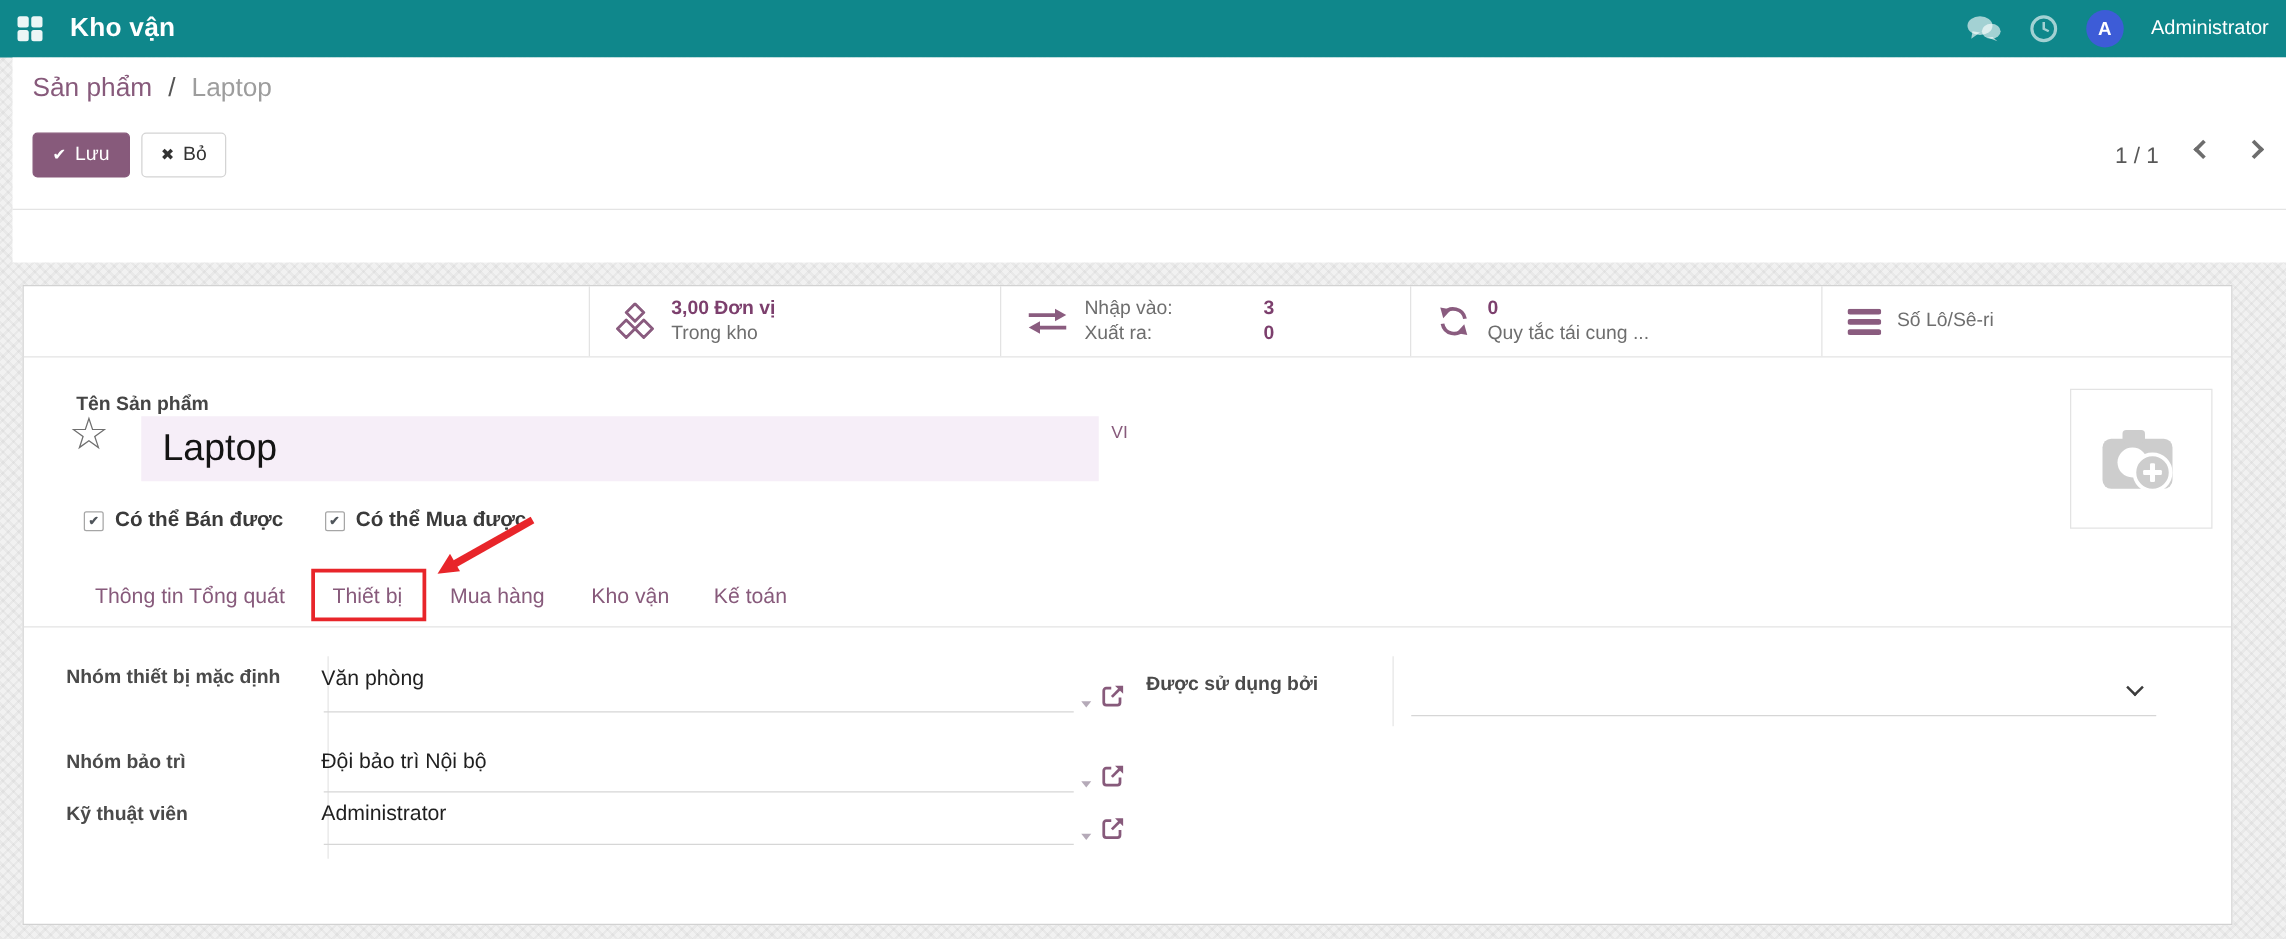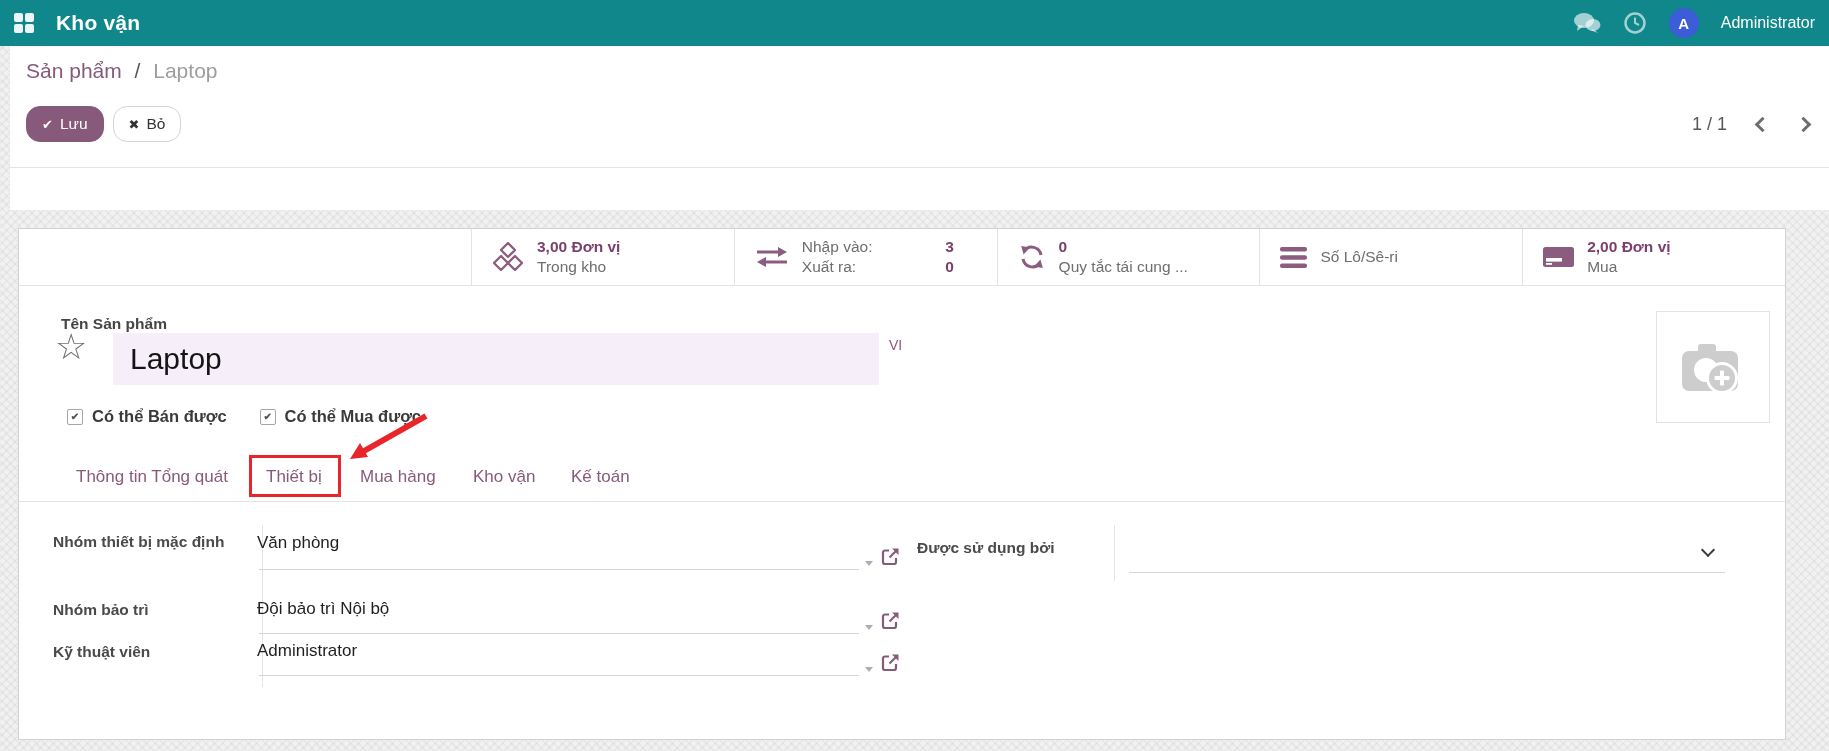--- a/index.html
+++ b/index.html
@@ -25,25 +25,25 @@
   .user-name{ font-size:16px; cursor:pointer; }
   .nav-icon{ cursor:pointer; display:flex; align-items:center; }
 
   
   .top-white{ position:absolute; top:46px; left:10px; right:0; height:164px; background:#fff; }
   .breadcrumb{ position:absolute; left:16px; top:13px; font-size:21px; }
   .bc-parent{ color:#875a7b; cursor:pointer; }
   .bc-sep{ color:#555; margin:0 7px; }
   .bc-current{ color:#9d9d9d; }
   .cp-buttons{ position:absolute; left:16px; top:60px; display:flex; gap:9px; }
-  .btn{ font-size:15.5px; padding:8px 15px; border-radius:14px; border:1px solid transparent; cursor:pointer; background:#fff; }
+  .btn{ font-size:15.5px; padding:8px 15px; border-radius:4px; border:1px solid transparent; cursor:pointer; background:#fff; }
   .btn-primary{ background:#875a7b; color:#fff; border-color:#875a7b; }
   .btn-default{ border-color:#d4d4d4; color:#333; }
   .btn .glyph{ margin-right:7px; font-size:13px; }
-  .pager{ position:absolute; right:20px; top:68px; display:flex; align-items:center; gap:30px; color:#585858; font-size:18px; }
+  .pager{ position:absolute; right:20px; top:68px; display:flex; align-items:flex-start; gap:30px; color:#585858; font-size:18px; }
   .chev{ width:11px; height:11px; border-left:3px solid #6d6d6d; border-bottom:3px solid #6d6d6d; display:inline-block; cursor:pointer;}
   .chev-left{ transform:rotate(45deg); }
   .chev-right{ transform:rotate(-135deg); }
   .cp-divider{ position:absolute; left:0; right:0; top:121px; border-top:1px solid #e4e4e4; }
   .action-row{ position:absolute; left:16px; top:127px; display:flex; gap:10px; }
   .action-row .btn{ font-size:16px; padding:5px 15px; color:#3f3f3f; border-color:#d8d8d8; }
 
   
   .sheet{ position:absolute; left:18px; top:228px; width:1768px; height:512px;
           background:#fff; border:1px solid #d2d2d2; }
@@ -193,31 +193,20 @@
         <svg width="27" height="21" viewBox="0 0 27 21">
             <rect x="0" y="0" width="27" height="4.6" rx="2" fill="currentColor"></rect>
             <rect x="0" y="8.2" width="27" height="4.6" rx="2" fill="currentColor"></rect>
             <rect x="0" y="16.4" width="27" height="4.6" rx="2" fill="currentColor"></rect>
           </svg>
         <span class="stat-txt">
             <span class="stat-label">Số Lô/Sê-ri</span>
           </span>
       </div>
 
-      <div class="stat-btn">
-        <svg width="31" height="24" viewBox="0 0 31 24">
-            <rect x="0" y="2" width="31" height="20" rx="2.5" fill="currentColor"></rect>
-            <rect x="3" y="13" width="16" height="3.6" fill="#fff"></rect>
-            <rect x="3" y="18" width="6" height="1.8" fill="#fff"></rect>
-          </svg>
-        <span class="stat-txt">
-            <span class="stat-value">2,00 Đơn vị</span>
-            <span class="stat-label">Mua</span>
-          </span>
-      </div>
     </div>
 
     <div class="name-label">Tên Sản phẩm</div>
     <div class="star-icon">☆</div>
     <div class="name-input">
         <span>Laptop</span>
       </div>
     <div class="lang-badge">VI</div>
 
     <div class="cb-row">

